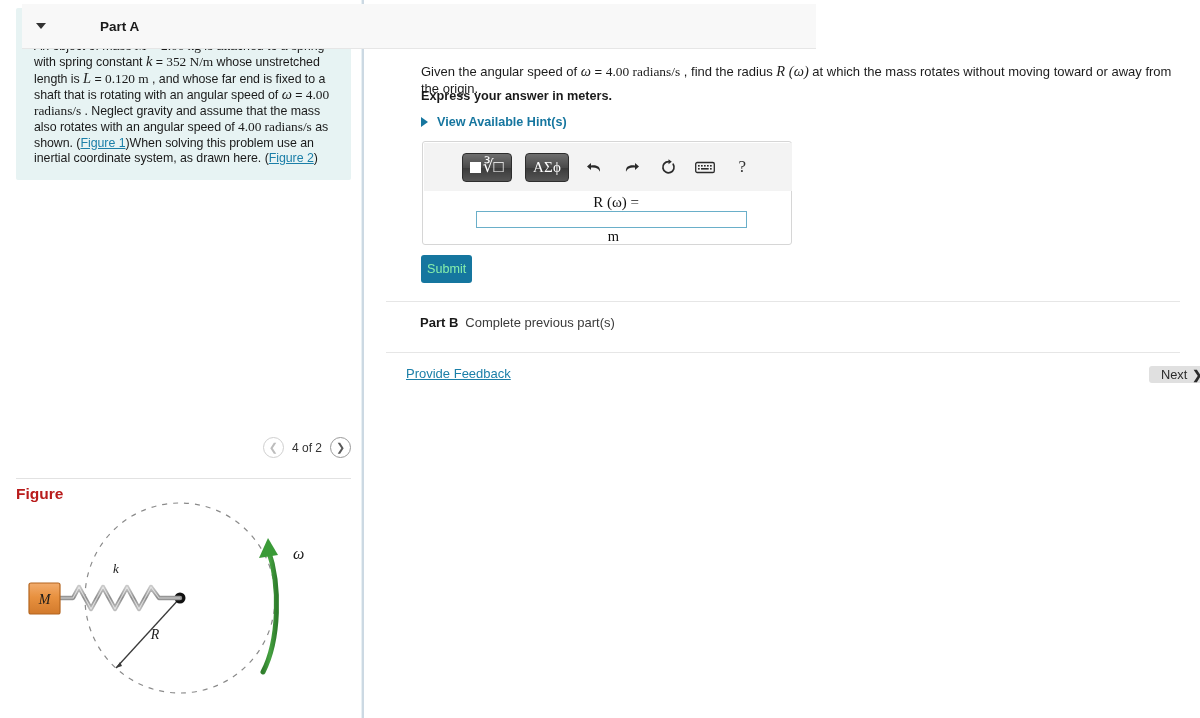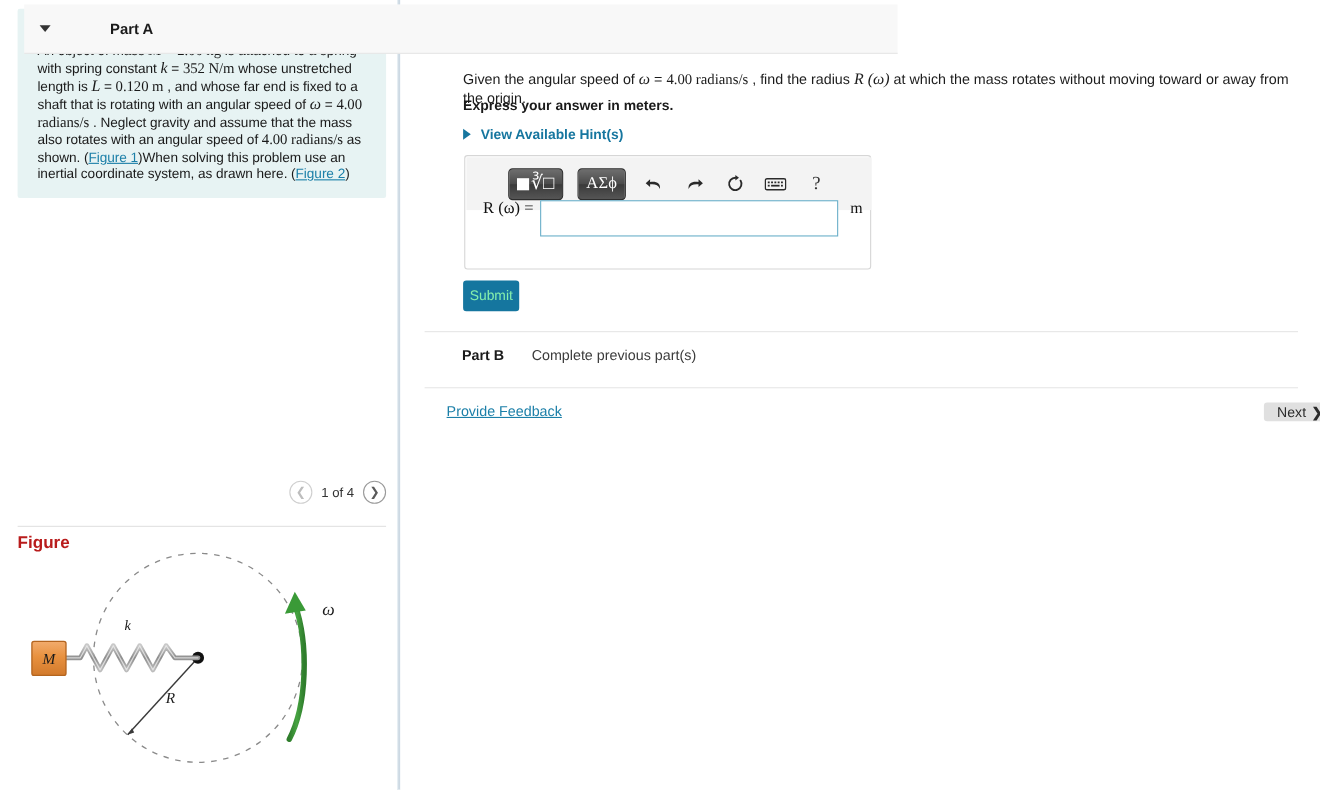--- a/index.html
+++ b/index.html
@@ -172,23 +172,23 @@
   }
   .tbtn-greek { font-family: "Liberation Serif", serif; font-size: 15px; letter-spacing:0.3px;}
   .ticon {
     width: 24px; height: 24px;
     display:flex; align-items:center; justify-content:center;
     color:#2a2a2a; cursor:pointer;
   }
   .q-mark { font-size: 17px; color:#333; font-family:"Liberation Serif", serif; }
 
   .ans-row {
-    position: absolute; left: 0; top: 40px;
+    position: absolute; left: 0; top: 52px;
     width: 370px; height: 50px;
-    display: flex; 
+    display: flex; align-items: center; flex-direction: column;
   }
   .ans-label {
     margin-left: 10px; width: 52px;
     font-family:"Liberation Serif", serif; font-size: 15px; color:#111;
     text-align: right;
   }
   .ans-input {
     margin-left: 6px;
     width: 271px; height: 33px;
     border: 1px solid #6aafc9;
@@ -214,21 +214,21 @@
   }
 
   .hrule {
     position: absolute; left: 386px; top: 301px;
     width: 794px; height: 1px; background: #e6e6e6;
   }
   .partb {
     position: absolute; left: 386px; top: 315px;
     font-size: 13px; color: #3b3b3b;
   }
-  .partb b { color:#1a1a1a; margin-right: 25px; padding-left: 34px; }
+  .partb b { color:#1a1a1a; margin-right: 7px; padding-left: 34px; }
 
   .hrule2 {
     position: absolute; left: 386px; top: 352px;
     width: 794px; height: 1px; background: #e6e6e6;
   }
   .feedback {
     position: absolute; left: 386px; top: 366px;
     color: #1b7fa8; font-size: 13px; text-decoration: underline; cursor:pointer;margin-left:20px;
   }
   .next-btn {
@@ -251,21 +251,21 @@
   <div class="left-panel">
 
     <div class="problem-box">
       <div class="problem-text" id="problem-text"><span>An object of mass </span><span class="mvar">M</span><span> = </span><span class="mnum">2.00 kg</span><span> is attached to a spring with spring constant </span><span class="mvar">k</span><span> = </span><span class="mnum">352 N/m</span><span> whose unstretched length is </span><span class="mvar">L</span><span> = </span><span class="mnum">0.120 m</span><span> , and whose far end is fixed to a shaft that is rotating with an angular speed of </span><span class="mvar">ω</span><span> = </span><span class="mnum">4.00 radians/s</span><span> . Neglect gravity and assume that the mass also rotates with an angular speed of </span><span class="mnum">4.00 radians/s</span><span> as shown. (</span><a href="#">Figure 1</a><span>)When solving this problem use an inertial coordinate system, as drawn here. (</span><a href="#">Figure 2</a><span>)</span></div>
     </div>
 
     <div class="figure-head">
       <div class="figure-title">Figure</div>
       <div class="fig-nav">
         <div class="nav-circle">❮</div>
-        <div class="fig-count">1 of 4</div>
+        <div class="fig-count">4 of 2</div>
         <div class="nav-circle active">❯</div>
       </div>
     </div>
     <div class="figure-rule"></div>
 
     <div class="figure-canvas">
       <svg width="335" height="232" viewBox="0 0 335 232">
         <defs>
           <linearGradient id="blockGrad" x1="0" y1="0" x2="0" y2="1">
             <stop offset="0%" stop-color="#f2ac6d"></stop>

